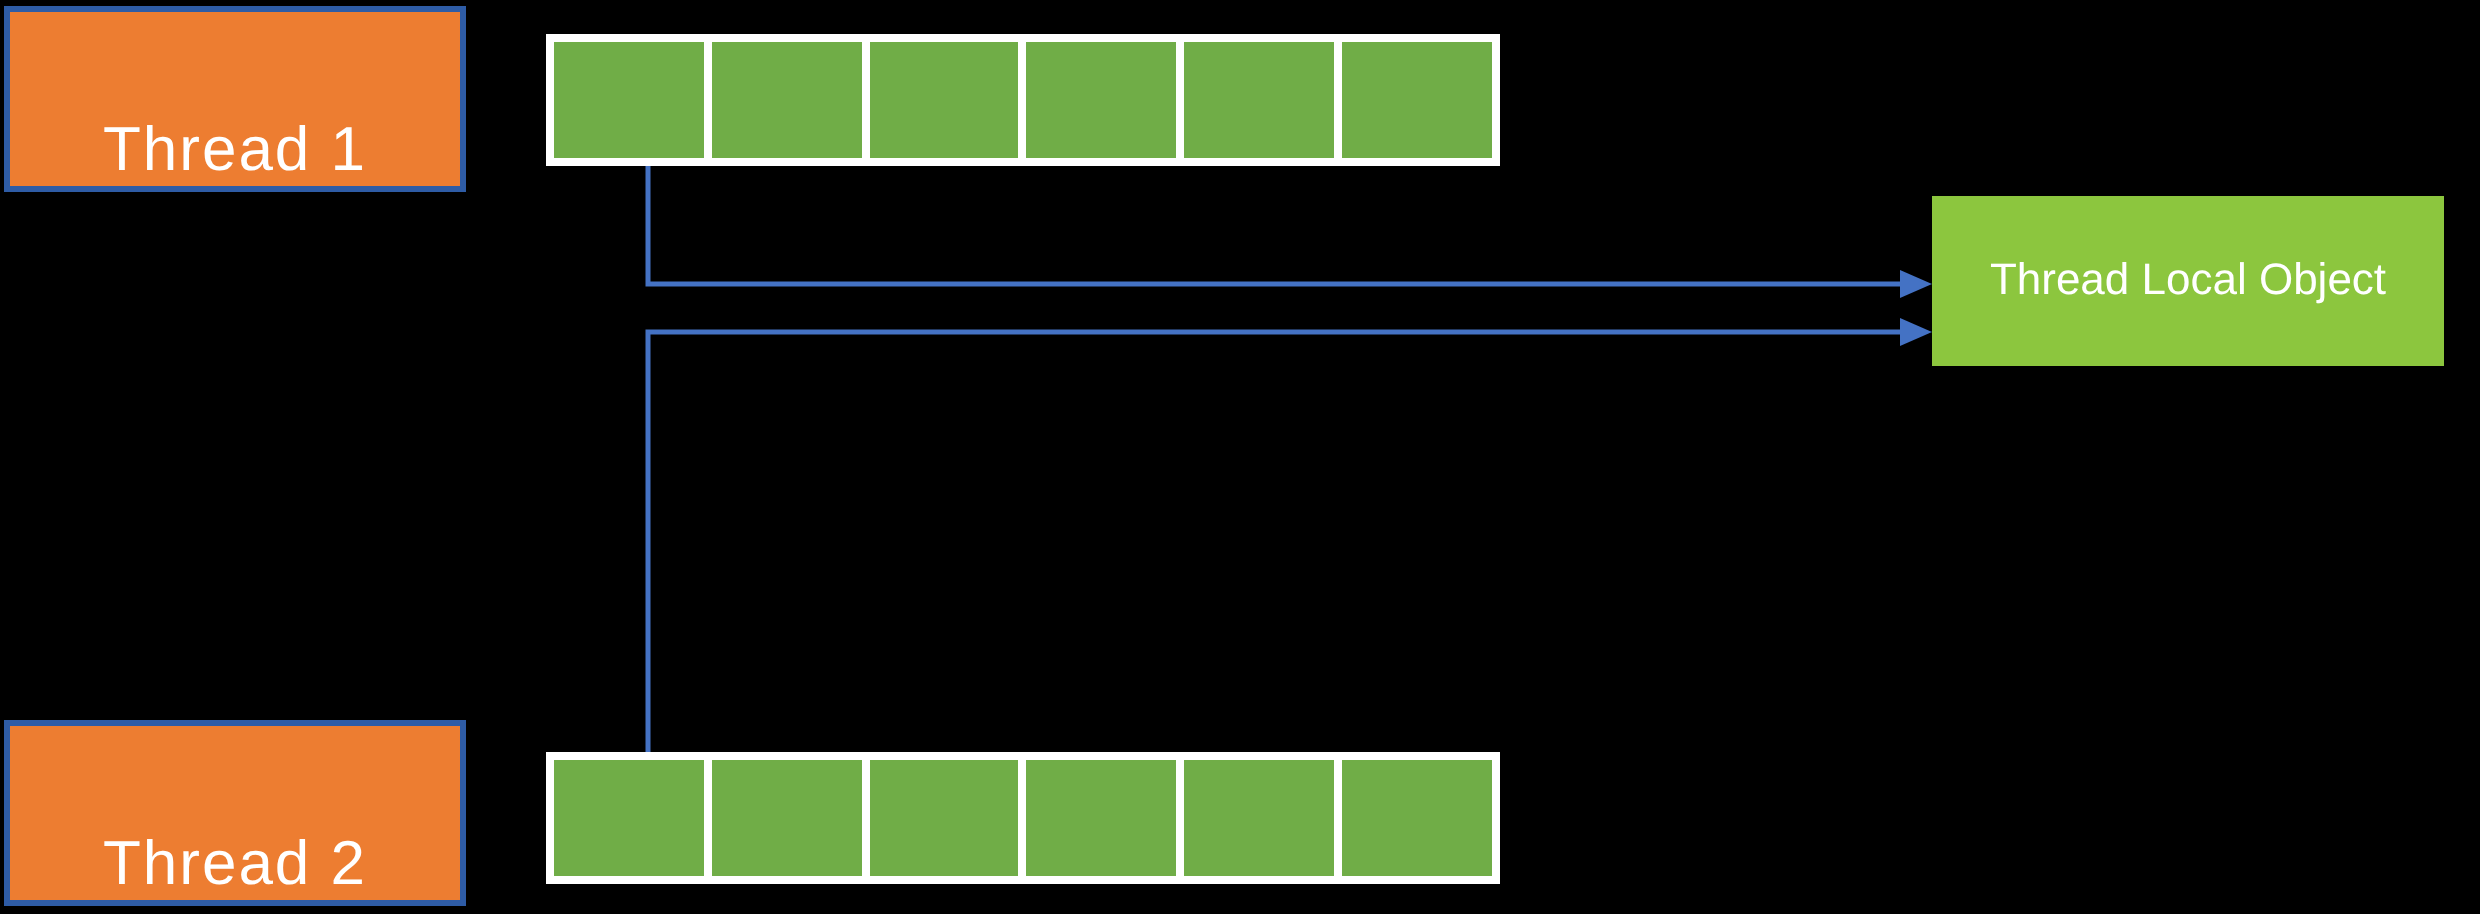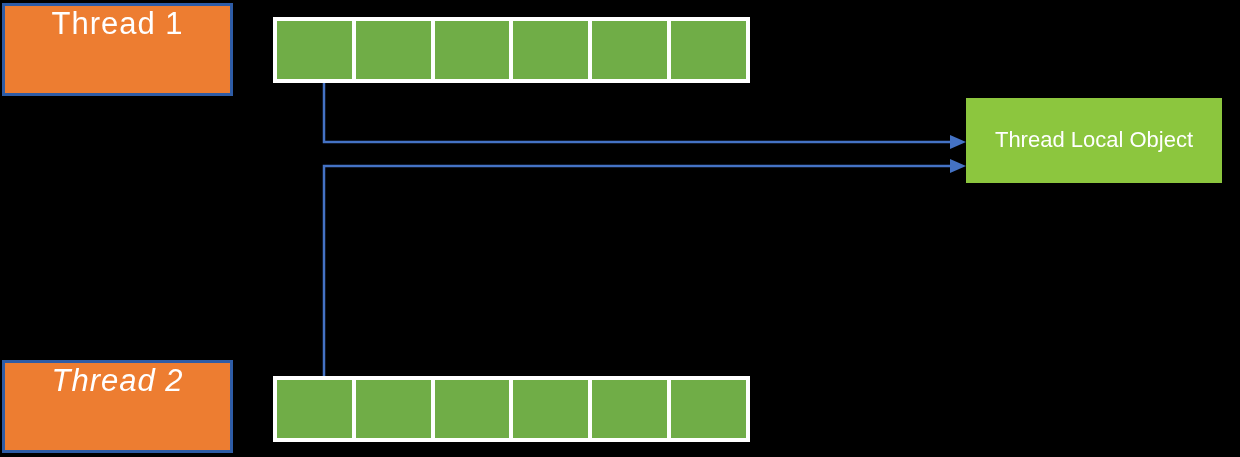--- a/index.html
+++ b/index.html
@@ -25,28 +25,28 @@
     overflow:hidden;
   }
   .thread-box{
     position:absolute;
     left:2px;
     width:225px;
     height:87px;
     background:var(--thread-fill);
     border:3px solid var(--thread-border);
     display:flex;
-    align-items:flex-start;
+    align-items:flex-end;
     justify-content:center;
     color:var(--text-white);
     font-size:31px;
     letter-spacing:1px;
   }
   .thread-box.t1{top:3px;}
-  .thread-box.t2{top:360px;font-style:italic;}
+  .thread-box.t2{top:360px;}
   .buffer{
     position:absolute;
     left:273px;
     width:469px;
     height:58px;
     background:var(--buffer-frame);
     padding:4px;
     display:flex;
     gap:4px;
   }

